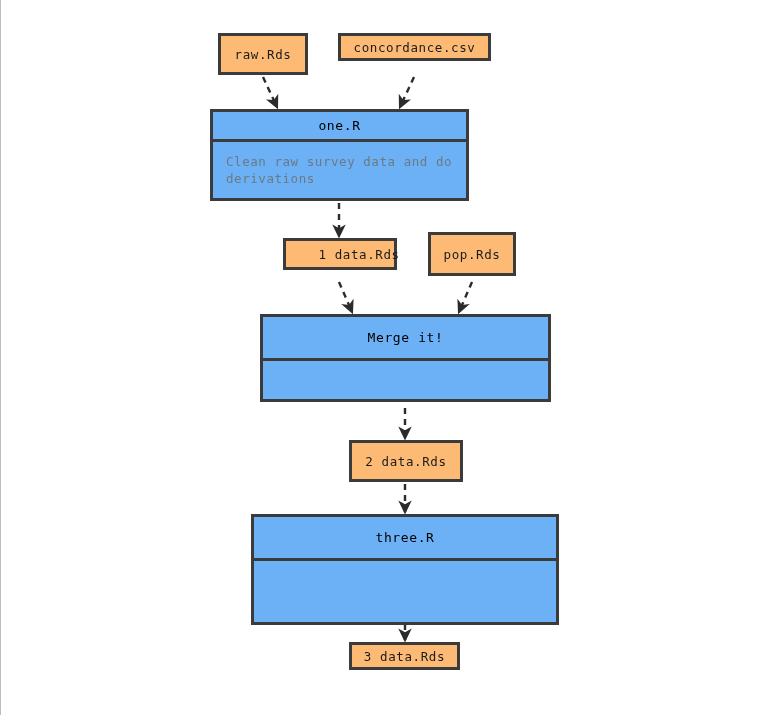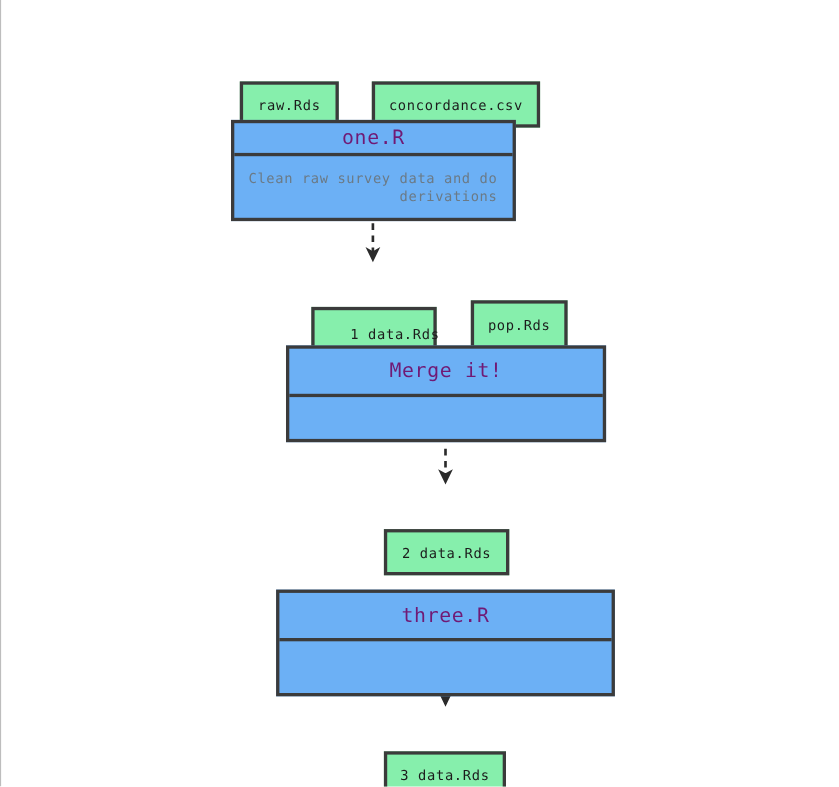--- a/index.html
+++ b/index.html
@@ -33,22 +33,21 @@
   .node {
     position: absolute;
     box-sizing: border-box;
     border: 3px solid #3b3b3b;
     display: flex;
     align-items: center;
     justify-content: center;
     z-index: 2;
   }
   .node-file {
-    background: #86efac;
-    margin-top: 41px;
+    background: #fdba74;
   }
   .node-file .label {
     font-size: 12.5px;
     color: #1c1c1c;
     letter-spacing: 0.6px;
     white-space: nowrap;
   }
   .node-proc {
     background: #6cb0f5;
     flex-direction: column;
@@ -58,38 +57,38 @@
   }
   .proc-title {
     height: 44px;
     display: flex;
     align-items: center;
     justify-content: center;
     border-bottom: 3px solid #3b3b3b;
     box-sizing: border-box;
   }
   .proc-title .label {
-    font-size: 18px;
-    color: #701a75;
+    font-size: 13px;
+    color: #000000;
     letter-spacing: 0.6px;
     white-space: nowrap;
   }
   .proc-desc {
     flex: 1;
     display: flex;
     align-items: flex-start;
     padding: 12px 13px 10px 13px;
     box-sizing: border-box;
   }
   .proc-desc .label {
     font-size: 12.5px;
     color: #6b7a86;
     letter-spacing: 0.55px;
     line-height: 1.35;
-    text-align: right;
+    text-align: left;
     white-space: pre-wrap;
   }
 </style>
 </head>
 <body>
 
 <div id="canvas">
 
   <svg id="edges" xmlns="http://www.w3.org/2000/svg">
     <defs>
@@ -106,49 +105,49 @@
         <line x1="404" y1="408" x2="404" y2="438" stroke="#2b2b2b" stroke-width="2.4" stroke-dasharray="6,5" marker-end="url(#arrowhead)"></line>
         <line x1="404" y1="484" x2="404" y2="512" stroke="#2b2b2b" stroke-width="2.4" stroke-dasharray="6,5" marker-end="url(#arrowhead)"></line>
         <line x1="404" y1="613" x2="404" y2="640" stroke="#2b2b2b" stroke-width="2.4" stroke-dasharray="6,5" marker-end="url(#arrowhead)"></line>
       </g>
   </svg>
 
   <div id="node-layer">
       <div class="node node-file" style="left: 217px; top: 33px; width: 90px; height: 42px;">
         <span class="label">raw.Rds</span>
       </div>
-      <div class="node node-file" style="left: 337px; top: 33px; width: 153px; height: 42px;">
+      <div class="node node-file" style="left: 337px; top: 33px; width: 153px; height: 28px;">
         <span class="label">concordance.csv</span>
       </div>
       <div class="node node-proc" style="left: 209px; top: 109px; width: 259px; height: 92px;">
         <div class="proc-title">
           <span class="label">one.R</span>
         </div>
         <div class="proc-desc">
           <span class="label">Clean raw survey data and do
 derivations</span>
         </div>
       </div>
-      <div class="node node-file" style="left: 282px; top: 238px; width: 114px; height: 48px; padding-left: 38px;">
+      <div class="node node-file" style="left: 282px; top: 238px; width: 114px; height: 32px; padding-left: 38px;">
         <span class="label">1 data.Rds</span>
       </div>
       <div class="node node-file" style="left: 427px; top: 232px; width: 88px; height: 44px; text-align: center;">
         <span class="label">pop.Rds</span>
       </div>
       <div class="node node-proc" style="left: 259px; top: 314px; width: 291px; height: 88px;">
         <div class="proc-title">
           <span class="label">Merge it!</span>
         </div>
       </div>
       <div class="node node-file" style="left: 348px; top: 440px; width: 114px; height: 42px;">
         <span class="label">2 data.Rds</span>
       </div>
-      <div class="node node-proc" style="left: 250px; top: 536px; width: 308px; height: 97px;">
+      <div class="node node-proc" style="left: 250px; top: 514px; width: 308px; height: 111px;">
         <div class="proc-title">
           <span class="label">three.R</span>
         </div>
       </div>
-      <div class="node node-file" style="left: 348px; top: 642px; width: 111px; height: 42px;">
+      <div class="node node-file" style="left: 348px; top: 642px; width: 111px; height: 28px;">
         <span class="label">3 data.Rds</span>
       </div>
     </div>
 
 </div>
 
 </body></html>

